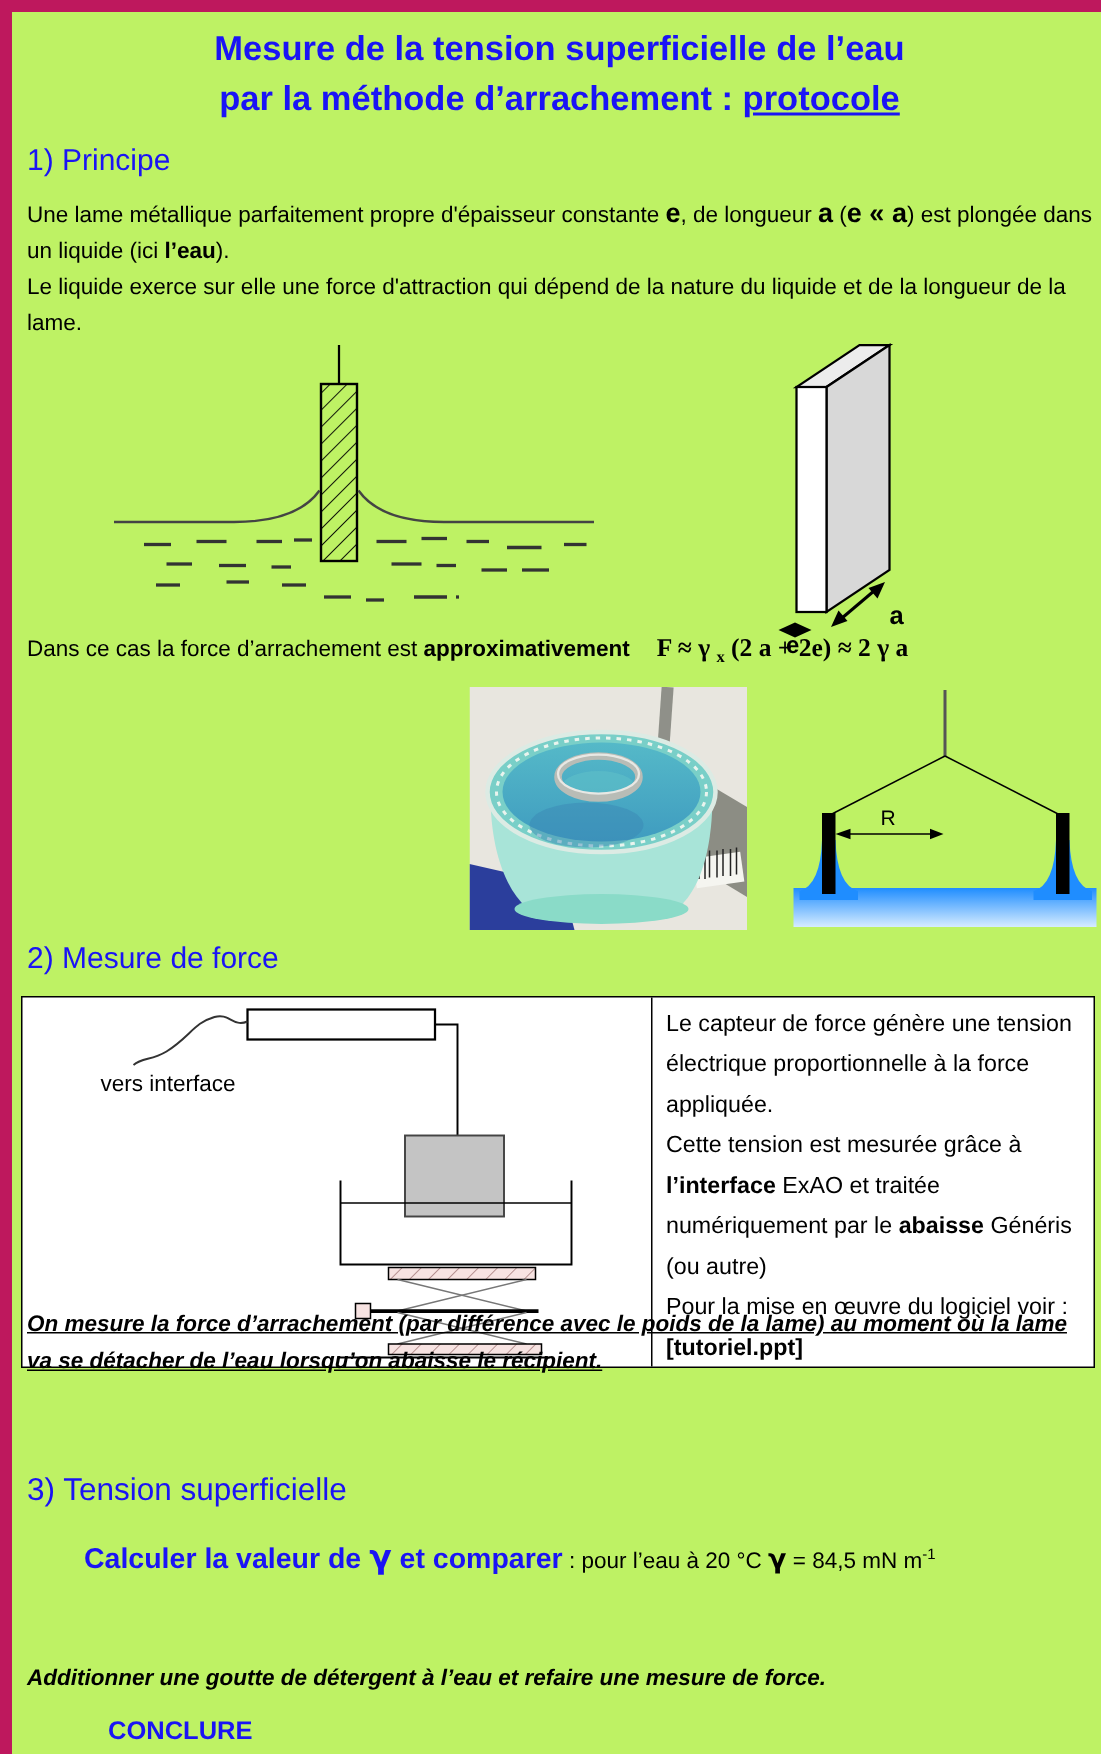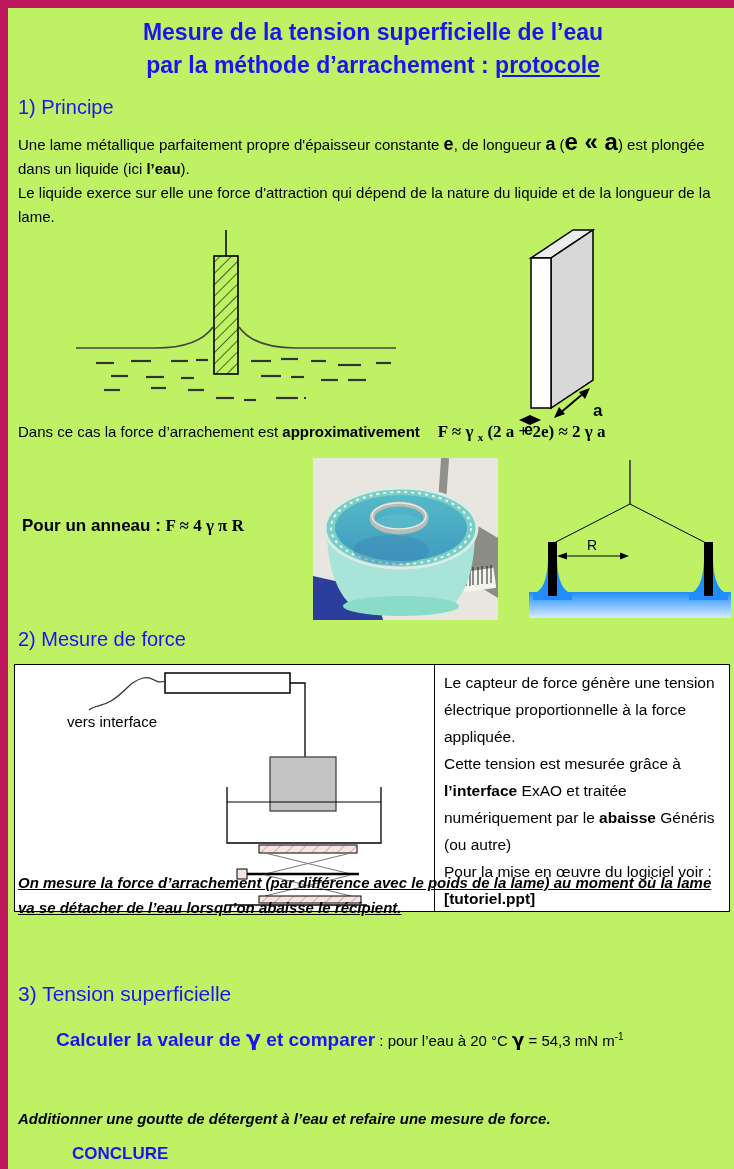--- a/index.html
+++ b/index.html
@@ -33,21 +33,21 @@
 <div class="page">
 
   <div class="abs title blue">
     <div>Mesure de la tension superficielle de l’eau</div>
     <div><span>par la méthode d’arrachement : </span><span class="u">protocole</span></div>
   </div>
 
   <div class="abs h1 blue" style="top:88px;left:10px;">1) Principe</div>
 
   <div class="abs body-text" style="top:122px;left:10px;width:712px;">
-    <span>Une lame métallique parfaitement propre d'épaisseur constante </span><span class="b" style="font-size:18px;">e</span><span>, de longueur </span><span class="b" style="font-size:18px;">a</span><span> (</span><span class="b" style="font-size:24px;">e « a</span><span>) est plongée dans un liquide (ici </span><span class="b">l’eau</span><span>).</span>
+    <span>Une lame métallique parfaitement propre d'épaisseur constante </span><span class="b" style="font-size:18px;">e</span><span>, de longueur </span><span class="b" style="font-size:18px;">a</span><span> (</span><span class="b" style="font-size:18px;">e « a</span><span>) est plongée dans un liquide (ici </span><span class="b">l’eau</span><span>).</span>
     <br>
     <span>Le liquide exerce sur elle une force d'attraction qui dépend de la nature du liquide et de la longueur de la lame.</span>
   </div>
 
   <svg class="abs" style="top:222px;left:68px;" width="330" height="178" viewBox="0 0 330 178">
     <defs>
       <pattern id="hatchA" width="8" height="8" patternUnits="userSpaceOnUse" patternTransform="rotate(45)">
         <line x1="0" y1="0" x2="0" y2="8" stroke="#000" stroke-width="1.2"></line>
       </pattern>
     </defs>
@@ -91,23 +91,20 @@
     <polygon points="77,164 66,168 72,175" fill="#000"></polygon>
     <text x="80" y="192" font-size="17" font-weight="bold">a</text>
     <polygon points="6,196 17,191 28,196 17,201" fill="#000"></polygon>
     <text x="11" y="211" font-size="16" font-weight="bold">e</text>
   </svg>
 
   <div class="abs body-text" style="top:412px;left:10px;width:714px;">
     <span>Dans ce cas la force d’arrachement est </span><span class="b">approximativement</span><span class="formula" style="margin-left:18px;"><span>F ≈ γ </span><sub class="sx">x</sub><span> (2 a + 2e) ≈  2 γ a</span></span>
   </div>
 
-  <div class="abs" style="top:508px;left:14px;font-size:17px;">
-    <span class="b">Pour un anneau : </span><span class="formula">F ≈  4 γ π R</span>
-  </div>
 
   <svg class="abs" style="top:450px;left:305px;" width="185" height="162" viewBox="0 0 185 162">
     <defs>
       <linearGradient id="waterPhoto" x1="0" y1="0" x2="0" y2="1">
         <stop offset="0" stop-color="#55b9c8"></stop>
           <stop offset="1" stop-color="#3f9cc0"></stop>
       </linearGradient>
     </defs>
     <rect x="0" y="0" width="185" height="162" fill="#e8e6df"></rect>
     <rect x="126" y="0" width="8" height="62" fill="#8f9089" transform="rotate(4 130 30)"></rect>
@@ -189,21 +186,21 @@
       <span>Cette tension est mesurée grâce à </span><span class="b">l’interface</span><span> ExAO et traitée numériquement par le </span><span class="b">abaisse</span><span> Généris (ou autre)</span><br>
       <span>Pour la mise en œuvre du logiciel voir :  </span><span class="b">[tutoriel.ppt]</span>
     </div>
   </div>
 
   <div class="abs note" style="top:862px;left:10px;width:710px;text-decoration:underline;">On mesure la force d’arrachement (par différence avec le poids de la lame) au moment où la lame va se détacher de l’eau lorsqu’on abaisse le récipient.</div>
 
   <div class="abs h1 blue" style="top:974px;left:10px;font-size:21px;">3) Tension superficielle</div>
 
   <div class="abs" style="top:1018px;left:48px;">
-    <span class="calc-blue"><span>Calculer la valeur de </span><span class="gm" style="font-size:22px;">γ</span><span>  et comparer</span></span><span class="calc-black"><span> : pour l’eau à 20 °C </span><span class="gm b" style="font-size:18px;">γ</span><span> = 54,3 mN m</span><sup class="sp">-1</sup></span>
+    <span class="calc-blue"><span>Calculer la valeur de </span><span class="gm" style="font-size:22px;">γ</span><span>  et comparer</span></span><span class="calc-black"><span> : pour l’eau à 20 °C </span><span class="gm b" style="font-size:18px;">γ</span><span> = 84,5 mN m</span><sup class="sp">-1</sup></span>
   </div>
 
 
   <div class="abs note" style="top:1098px;left:10px;width:714px;">Additionner une goutte de détergent à l’eau et refaire une mesure de force.</div>
 
   <div class="abs conclure" style="top:1136px;left:64px;">CONCLURE</div>
 
 </div>
 
 </body></html>

